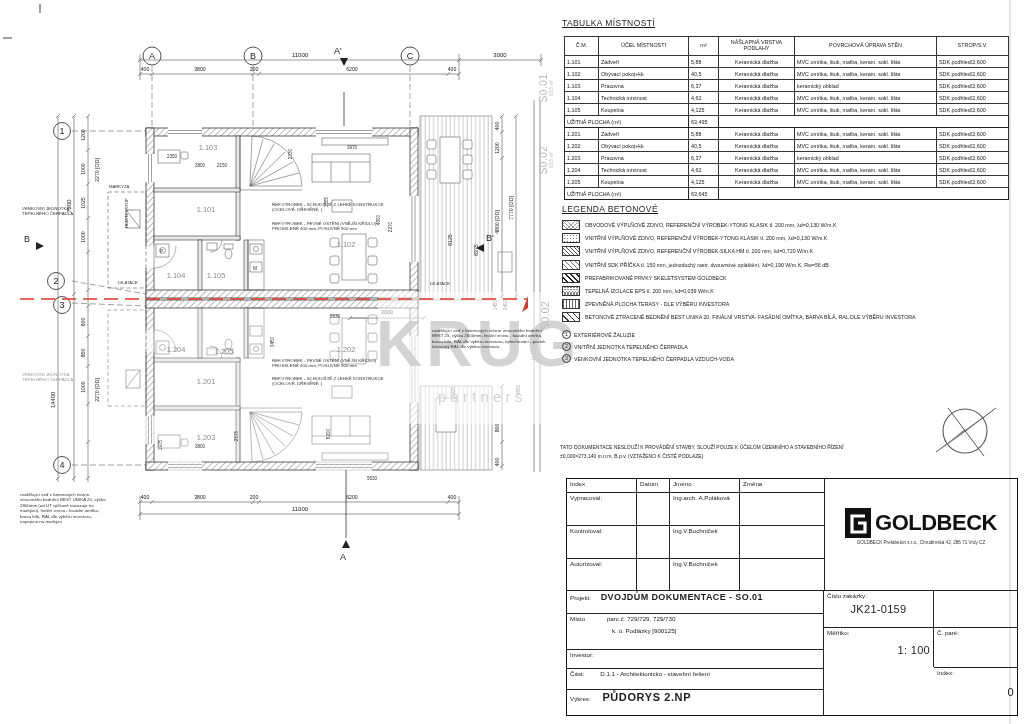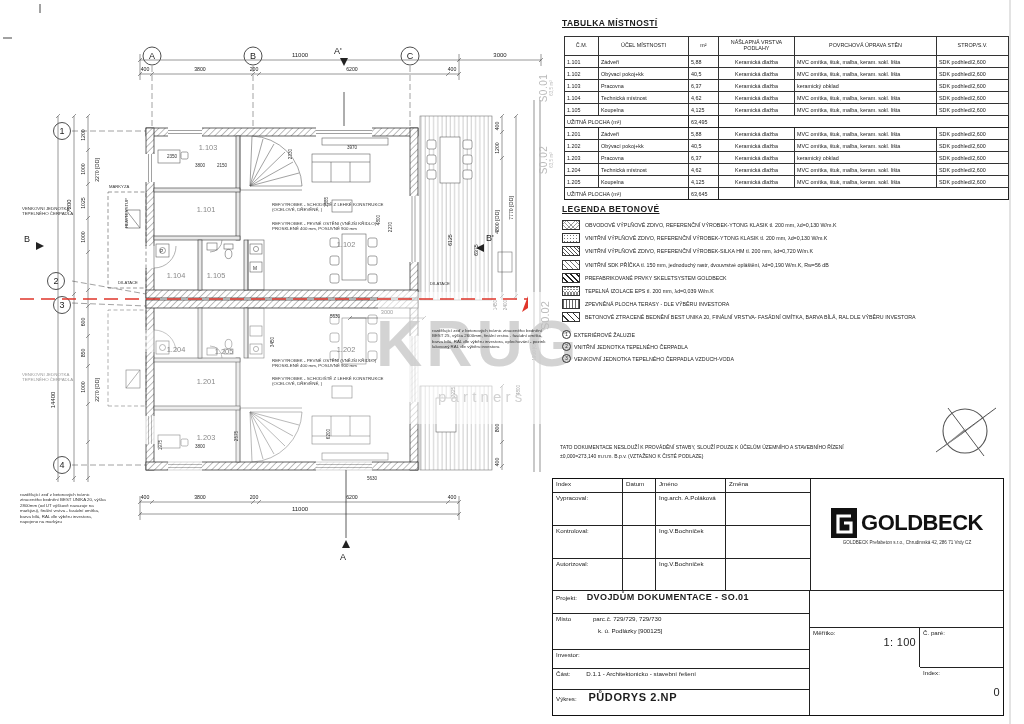--- a/index.html
+++ b/index.html
@@ -1,20 +1,20 @@
 <!DOCTYPE html>
 <html><head>
 <meta charset="utf-8">
 <style>
   html,body{margin:0;padding:0;background:#fff;}
   #sheet{position:relative;width:1024px;height:724px;background:#fff;overflow:hidden;
          font-family:"Liberation Sans",sans-serif;color:#1c1c1c;}
   .abs{position:absolute;}
   
-  .blk-title{font-size:8.5px;font-weight:bold;text-decoration:underline;letter-spacing:.4px;}
+  .blk-title{font-size:8.5px;font-weight:normal;text-decoration:underline;letter-spacing:.4px;}
   table.roomtab{border-collapse:collapse;table-layout:fixed;width:444px;font-size:5.4px;}
   table.roomtab th,table.roomtab td{border:0.8px solid #333;padding:1px 2px;overflow:hidden;
         white-space:nowrap;text-overflow:clip;font-weight:normal;height:9px;}
   table.roomtab thead th{text-align:center;height:16px;white-space:normal;line-height:1.1;} td.ctr{text-align:center;}
   tr.foot td{border:0.9px solid #222;font-weight:normal;}
   .so-label{color:#b9b9b9;text-align:center;transform:rotate(-90deg);}
   .so-label .so-big{display:block;font-size:10px;letter-spacing:.5px;}
   .so-label .so-small{display:block;font-size:4.6px;}
   
   .leg-item{display:flex;align-items:center;margin-bottom:3.2px;}
@@ -29,21 +29,21 @@
   .sw5{background-image:repeating-linear-gradient(60deg,transparent 0 2px,#8a8a8a 2px 2.6px),
        repeating-linear-gradient(-60deg,transparent 0 2px,#8a8a8a 2px 2.6px);}
   .sw6{background-image:repeating-linear-gradient(90deg,#666 0 .6px,transparent .6px 3px);}
   .sw7{background-image:repeating-linear-gradient(45deg,transparent 0 3.4px,#333 3.4px 4.4px);}
   .cnum{display:inline-block;width:7px;height:7px;border:0.7px solid #333;border-radius:50%;
         font-size:4.6px;line-height:7px;text-align:center;margin-right:3px;flex:none;}
   
   .tiny-note{font-size:4.4px;line-height:1.22;color:#333;}
   .disc{font-size:5px;line-height:1.3;color:#222;}
   
-  #tblock{left:552px;top:478px;width:450px;height:236px;border:1.3px solid #111;}
+  #tblock{left:566px;top:478px;width:450px;height:236px;border:1.3px solid #111;}
   .cell{position:absolute;box-sizing:border-box;font-size:6.2px;padding:1px 3px;}
   .cell .lab{font-size:6.2px;color:#222;}
   .bline{border-bottom:0.9px solid #222;} .rline{border-right:0.9px solid #222;}
   .big-val{font-size:11px;letter-spacing:.3px;}
   .proj-val{font-size:9px;font-weight:bold;letter-spacing:.4px;}
   .vykres-val{font-size:11px;font-weight:bold;letter-spacing:.6px;}
   .gb-word{font-size:22px;font-weight:bold;letter-spacing:-0.5px;color:#111;}
   .gb-addr{font-size:4.6px;color:#333;margin-top:2px;}
 </style>
 </head>
@@ -576,23 +576,27 @@
   </div>
   <div class="cell bline" style="left:0;top:190px;width:257px;height:21px;border-right:0.9px solid #222">
     <span class="lab">Část:</span>
     <span style="margin-left:14px">D.1.1 - Architektonicko - stavební řešení</span>
   </div>
   <div class="cell" style="left:0;top:211px;width:257px;height:25px;border-right:0.9px solid #222">
     <span class="lab">Výkres:</span>
     <span class="vykres-val" style="margin-left:10px">PŮDORYS 2.NP</span>
   </div>
 
+  <div class="cell rline" style="left:257px;top:112px;width:110px;height:36px">
+    <div class="lab">Číslo zakázky:</div>
+    <div class="big-val" style="text-align:center;margin-top:4px">JK21-0159</div>
+  </div>
   <div class="cell rline" style="left:257px;top:148px;width:110px;height:40px;border-top:0.9px solid #222">
     <div class="lab">Měřítko:</div>
-    <div class="big-val" style="text-align:right;">1: 100</div>
+    <div class="big-val" style="text-align:right;margin-top:8px">1: 100</div>
   </div>
   <div class="cell" style="left:367px;top:148px;width:83px;height:40px;border-top:0.9px solid #222">
     <div class="lab">Č. paré:</div>
   </div>
   <div class="cell" style="left:367px;top:188px;width:83px;height:48px;border-top:0.9px solid #222">
     <div class="lab">Index:</div>
     <div class="big-val" style="text-align:right;margin-top:10px">0</div>
   </div>
 </div>
 

